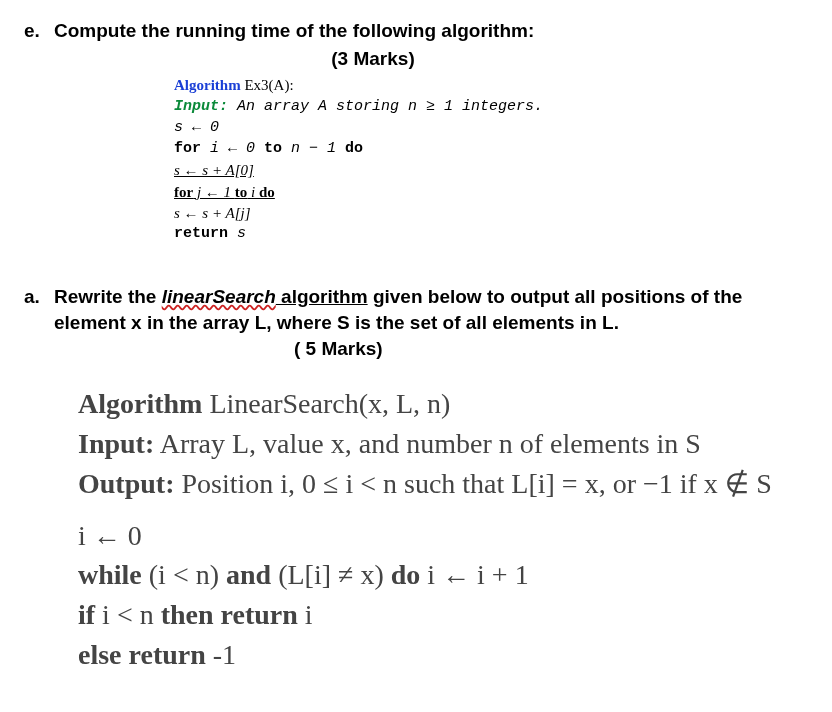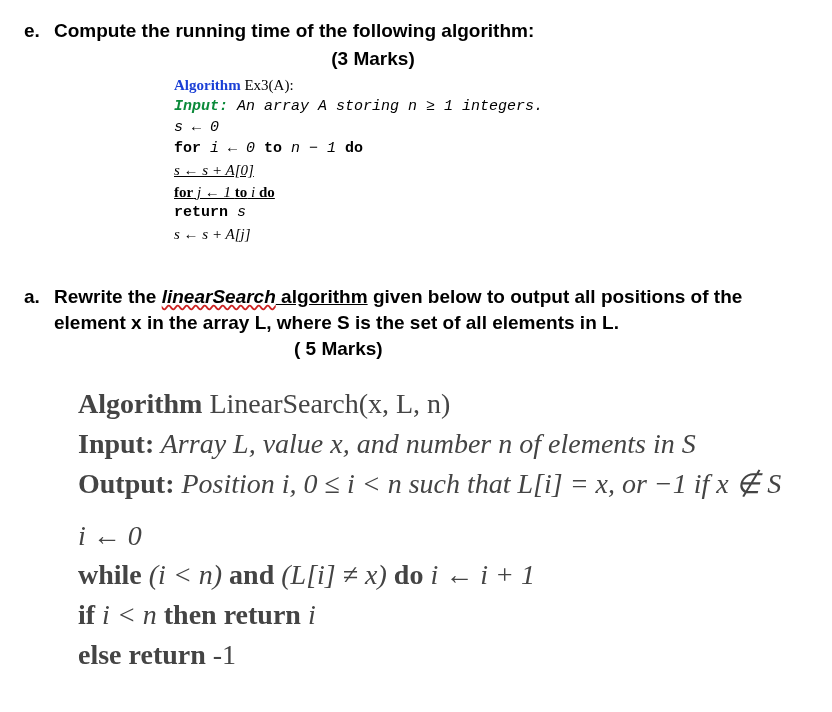--- a/index.html
+++ b/index.html
@@ -66,21 +66,21 @@
   .underline-plain { text-decoration: underline; }
 
   .algo-block2 {
     margin-left: 54px;
     font-family: 'Times New Roman', Times, serif;
     font-size: 28px;
     color: #444;
   }
   .algo-block2 .line { margin: 2px 0; }
   .algo-block2 .bold { font-weight: bold; }
-  .algo-block2 .ital { font-style: italic; }
+  .algo-block2 .ital { }
 </style>
 </head>
 <body>
 
 <div class="question-row">
   <div class="label">e.</div>
   <div class="qtext">Compute the running time of the following algorithm:</div>
 </div>
 <div class="marks-row">(3 Marks)</div>
 
@@ -94,24 +94,24 @@
     <span> <span class="ital">An array A storing n ≥ 1 integers.</span></span>
   </div>
   <div class="line ind1 ital">s ← 0</div>
   <div class="line ind1">
     <span class="kw">for</span><span class="ital"> i ← 0 </span><span class="kw">to</span><span class="ital"> n − 1 </span><span class="kw">do</span>
   </div>
   <div class="line ind2 ital">s ← s + A[0]</div>
   <div class="line ind2">
     <span class="kw">for</span><span class="ital"> j ← 1 </span><span class="kw">to</span><span class="ital"> i </span><span class="kw">do</span>
   </div>
+  <div class="line ind3 ital">s ← s + A[j]</div>
   <div class="line ind1">
     <span class="kw">return</span><span class="ital"> s</span>
   </div>
-  <div class="line ind3 ital">s ← s + A[j]</div>
 </div>
 
 <div class="question-row">
   <div class="label">a.</div>
   <div class="second-q-text">
     <span>Rewrite the </span><span class="wavy">linearSearch</span><span class="underline-plain"> algorithm</span><span> given below to output all positions of the element x in the array L, where S is the set of all elements in L.</span>
     <span class="marks-inline">( 5 Marks)</span>
   </div>
 </div>
 

